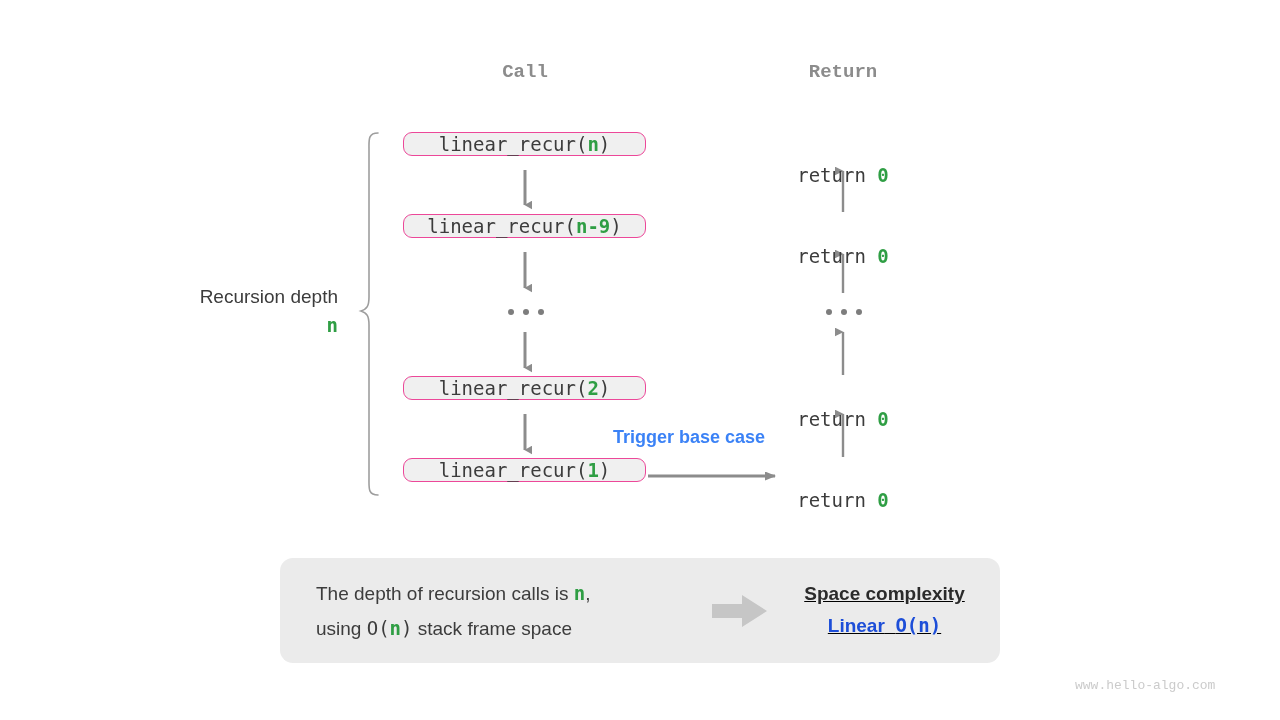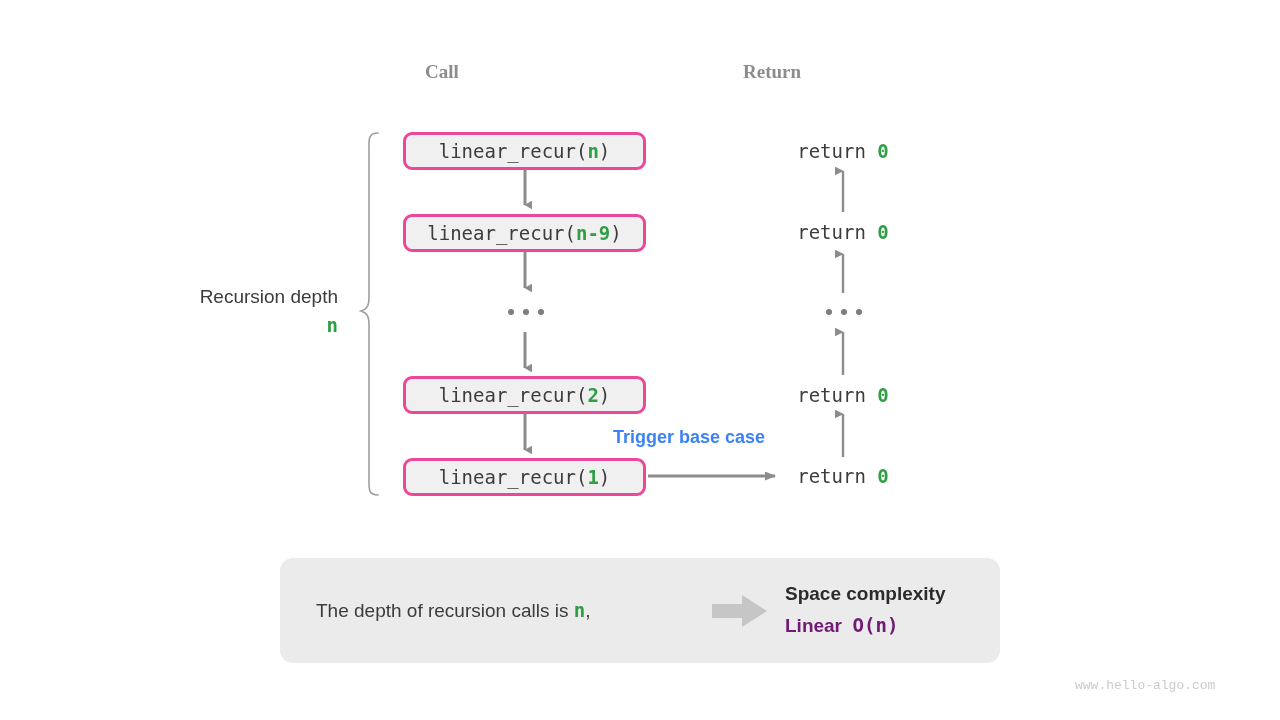--- a/index.html
+++ b/index.html
@@ -16,53 +16,55 @@
     -webkit-font-smoothing: antialiased;
   }
   .stage {
     position: absolute;
     inset: 0;
   }
   .abs { position: absolute; }
 
   
   .col-head {
-    font-family: Liberation Serif, serif;
+    font-family: Liberation Mono, monospace;
     font-size: 19px;
     font-weight: bold;
     color: #8c8c8c;
+    text-align: center;
     white-space: nowrap;
   }
 
   
   .call-box {
     box-sizing: border-box;
     width: 243px;
-    height: 38px;
+    height: 24px;
     background: #f0f0f0;
-    border: 3px solid #ec4899;
+    border: 1px solid #ec4899;
     border-radius: 9px;
     display: flex;
     align-items: center;
     justify-content: center;
     font-family: "DejaVu Sans Mono", monospace;
     font-size: 19px;
     color: #3c3c3c;
     letter-spacing: 0px;
     white-space: nowrap;
   }
   .arg { color: #2f9e44; font-weight: bold; }
 
   
   .ret-label {
     font-family: "DejaVu Sans Mono", monospace;
     font-size: 19px;
     color: #3c3c3c;
     white-space: nowrap;
     text-align: center;
+    margin-top: 24px;
   }
   .ret-val { color: #2f9e44; font-weight: bold; }
 
   
   .dots {
     display: flex;
     gap: 9px;
     align-items: center;
   }
   .dots i {
@@ -141,36 +143,37 @@
     font-weight: bold;
   }
   .summary-mid {
     width: 90px;
     display: flex;
     align-items: center;
     justify-content: center;
   }
   .summary-right {
     flex: 1;
-    text-align: left;
+    text-align: center;
     padding-right: 16px;
+    text-decoration: underline;
   }
   .summary-right .title {
     font-family: "Liberation Sans", sans-serif;
     font-size: 19px;
     font-weight: bold;
     color: #2b2b2b;
     line-height: 30px;
     white-space: nowrap;
   }
   .summary-right .value {
     font-family: "Liberation Sans", sans-serif;
     font-size: 19px;
     font-weight: bold;
-    color: #701a75;
+    color: #1d4ed8;
     line-height: 32px;
     white-space: nowrap;
   }
   .summary-right .value .bigo {
     font-family: "DejaVu Sans Mono", monospace;
     font-weight: bold;
   }
 
   .watermark {
     font-family: Liberation Mono, monospace;
@@ -291,20 +294,23 @@
     <span class="t1">Recursion depth</span>
     <span class="t2">n</span>
   </div>
 
   <div class="abs summary" style="left:280px; top:558px;">
 
     <div class="summary-left">
       <div class="line">
         <span>The depth of recursion calls is </span><span class="nvar">n</span><span>,</span>
       </div>
+      <div class="line">
+        <span>using </span><span class="mono">O(</span><span class="nvar">n</span><span class="mono">)</span><span> stack frame space</span>
+      </div>
     </div>
 
     <div class="summary-mid">
       <svg width="56" height="34" viewBox="0 0 56 34">
         <path d="M0,10 L30,10 L30,1 L55,17 L30,33 L30,24 L0,24 Z" fill="#c6c6c6"></path>
       </svg>
     </div>
 
     <div class="summary-right">
       <div class="title">Space complexity</div>

